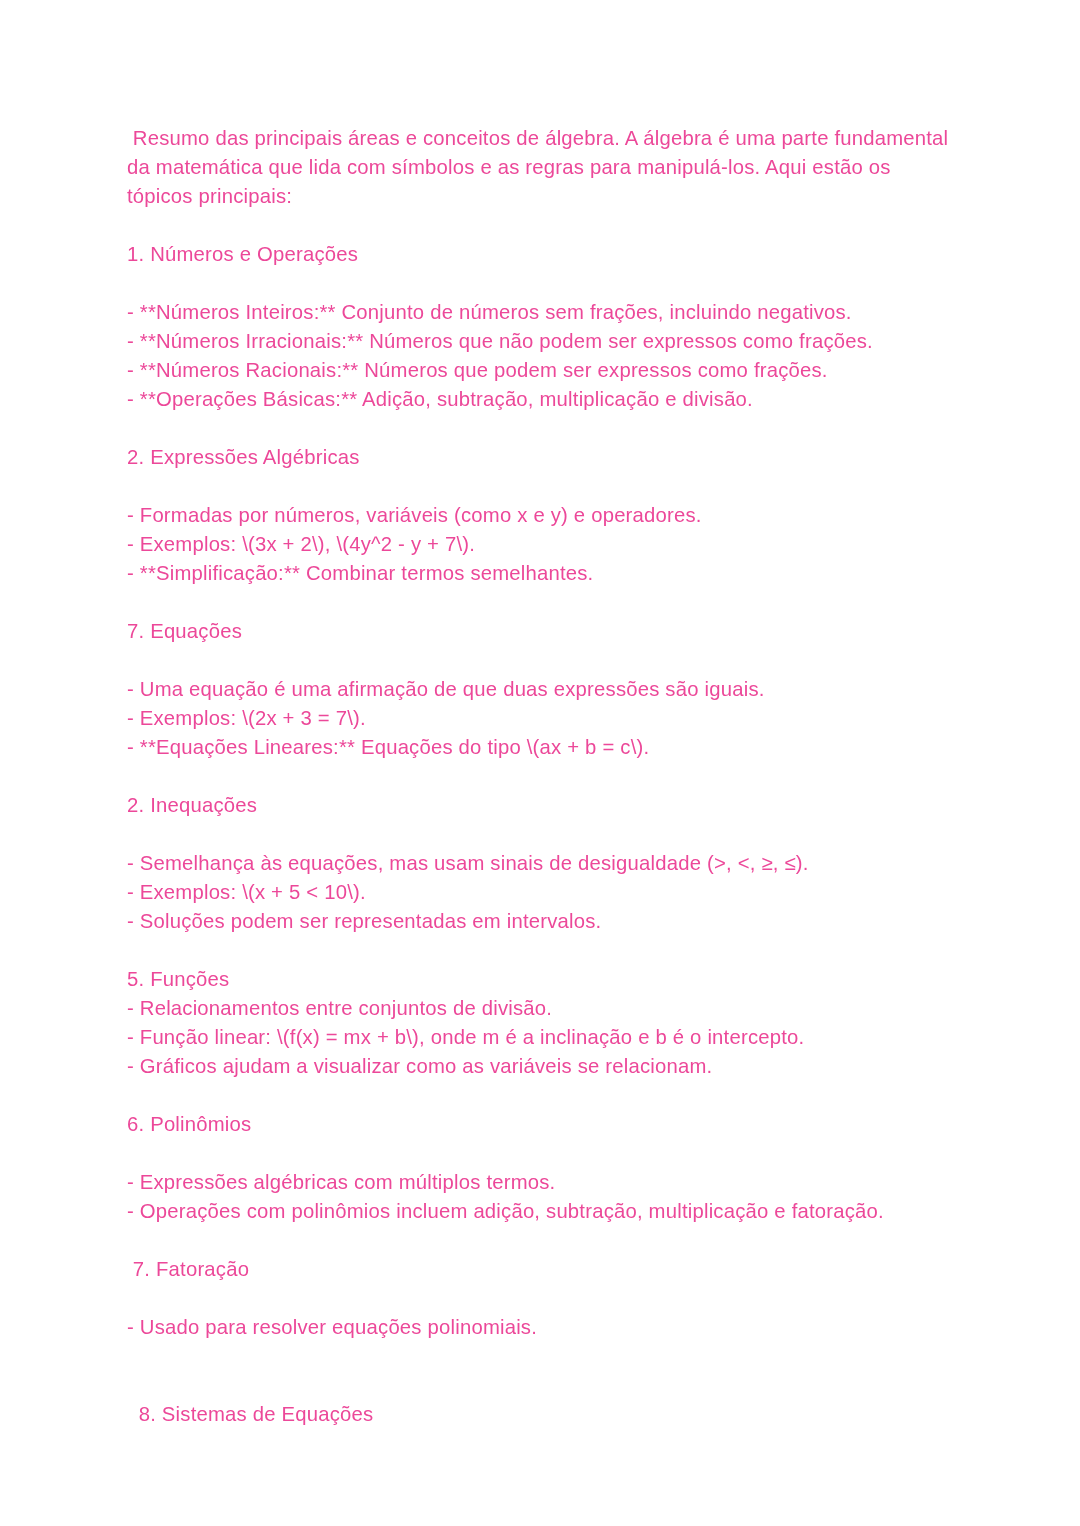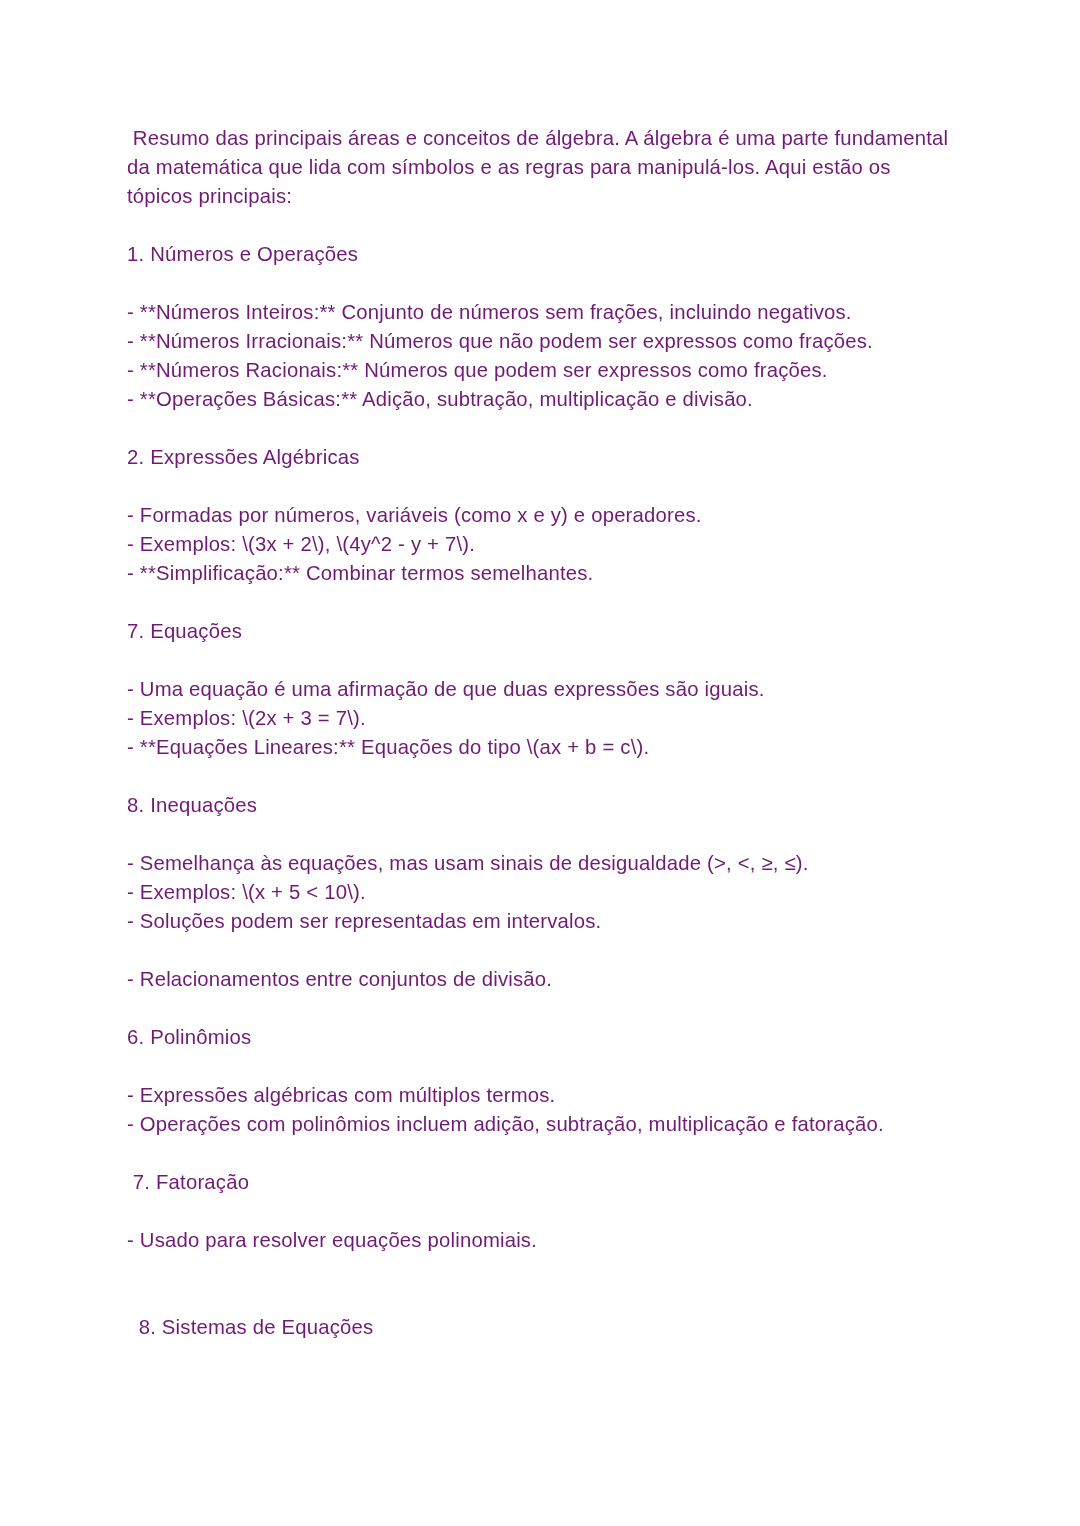--- a/index.html
+++ b/index.html
@@ -30,21 +30,21 @@
     width: 822px;
   }
   
   .line {
     font-size: 20.3px;
     line-height: 29px;
     white-space: pre-wrap;
     word-wrap: break-word;
     letter-spacing: 0.01em;
     margin: 0;
-    color: #701a75;
+    color: #ec4899;
   }
   
   .blank {
     height: 29px;
     line-height: 29px;
     font-size: 20.3px;
   }
   .para {
     margin: 0;
   }
@@ -74,28 +74,31 @@
     <p class="line">- **Simplificação:** Combinar termos semelhantes.</p>
     <div class="blank"></div>
 
     <p class="line">7. Equações</p>
     <div class="blank"></div>
     <p class="line">- Uma equação é uma afirmação de que duas expressões são iguais.</p>
     <p class="line">- Exemplos: \(2x + 3 = 7\).</p>
     <p class="line">- **Equações Lineares:** Equações do tipo \(ax + b = c\).</p>
     <div class="blank"></div>
 
-    <p class="line">8. Inequações</p>
+    <p class="line">2. Inequações</p>
     <div class="blank"></div>
     <p class="line">- Semelhança às equações, mas usam sinais de desigualdade (&gt;, &lt;, ≥, ≤).</p>
     <p class="line">- Exemplos: \(x + 5 &lt; 10\).</p>
     <p class="line">- Soluções podem ser representadas em intervalos.</p>
     <div class="blank"></div>
 
+    <p class="line">5. Funções</p>
     <p class="line">- Relacionamentos entre conjuntos de divisão.</p>
+    <p class="line">- Função linear: \(f(x) = mx + b\), onde m é a inclinação e b é o intercepto.</p>
+    <p class="line">- Gráficos ajudam a visualizar como as variáveis se relacionam.</p>
     <div class="blank"></div>
 
     <p class="line">6. Polinômios</p>
     <div class="blank"></div>
     <p class="line">- Expressões algébricas com múltiplos termos.</p>
     <p class="line">- Operações com polinômios incluem adição, subtração, multiplicação e fatoração.</p>
     <div class="blank"></div>
 
     <p class="line"> 7. Fatoração</p>
     <div class="blank"></div>

